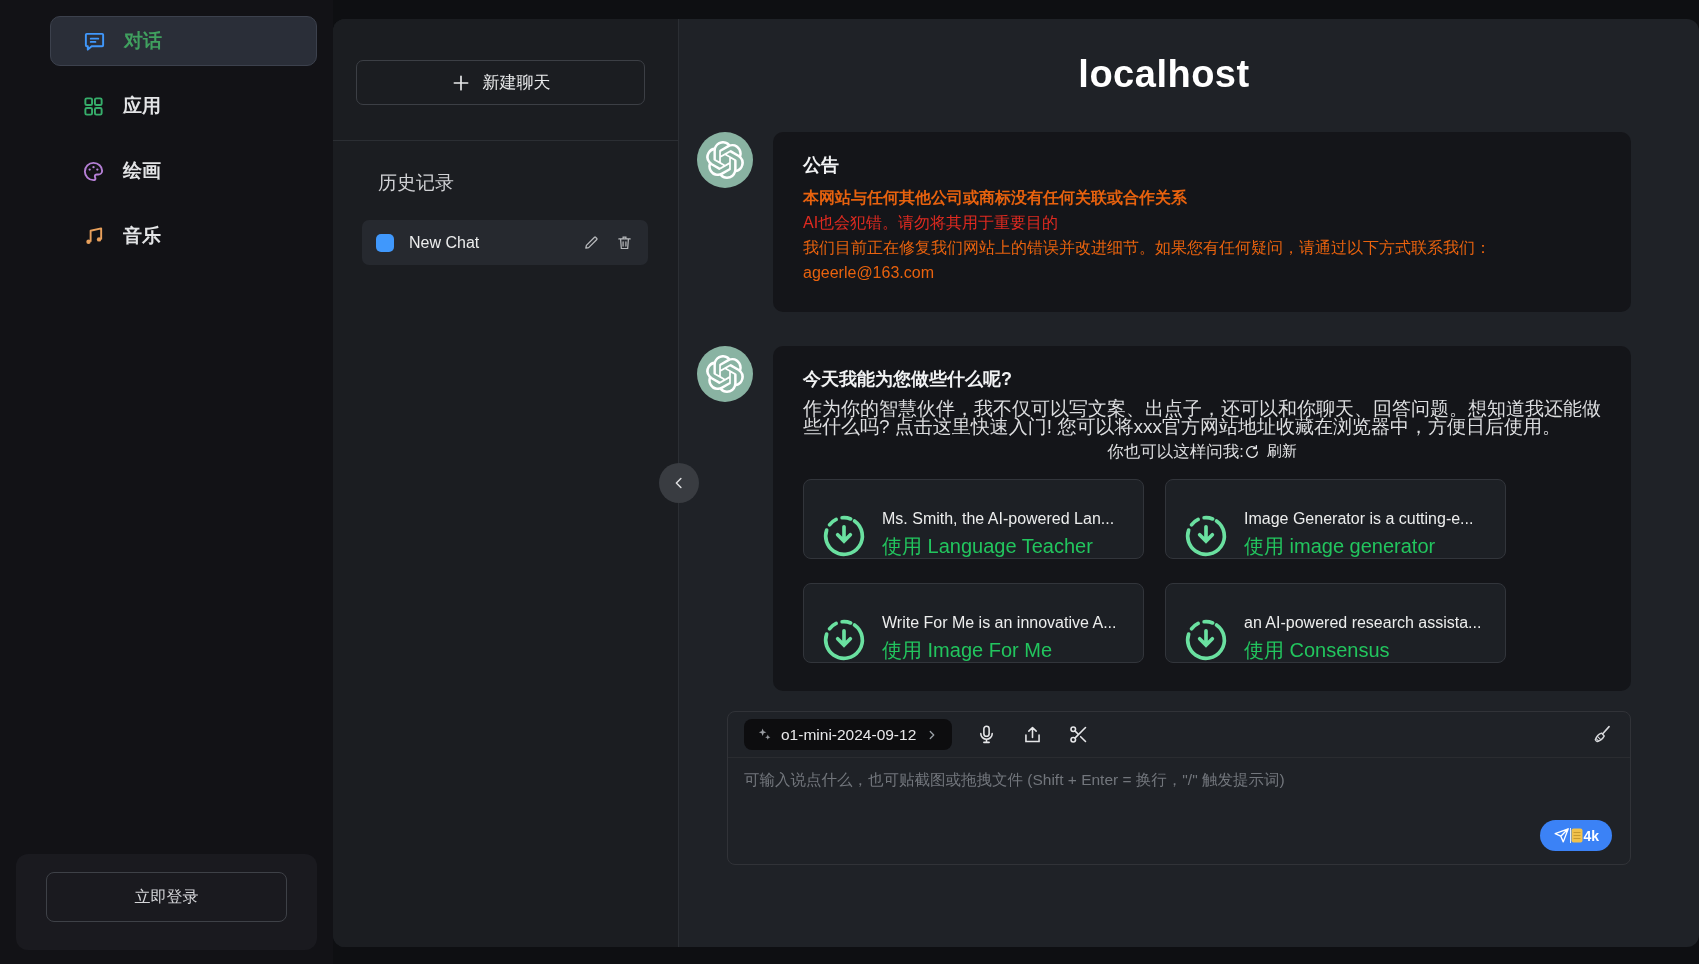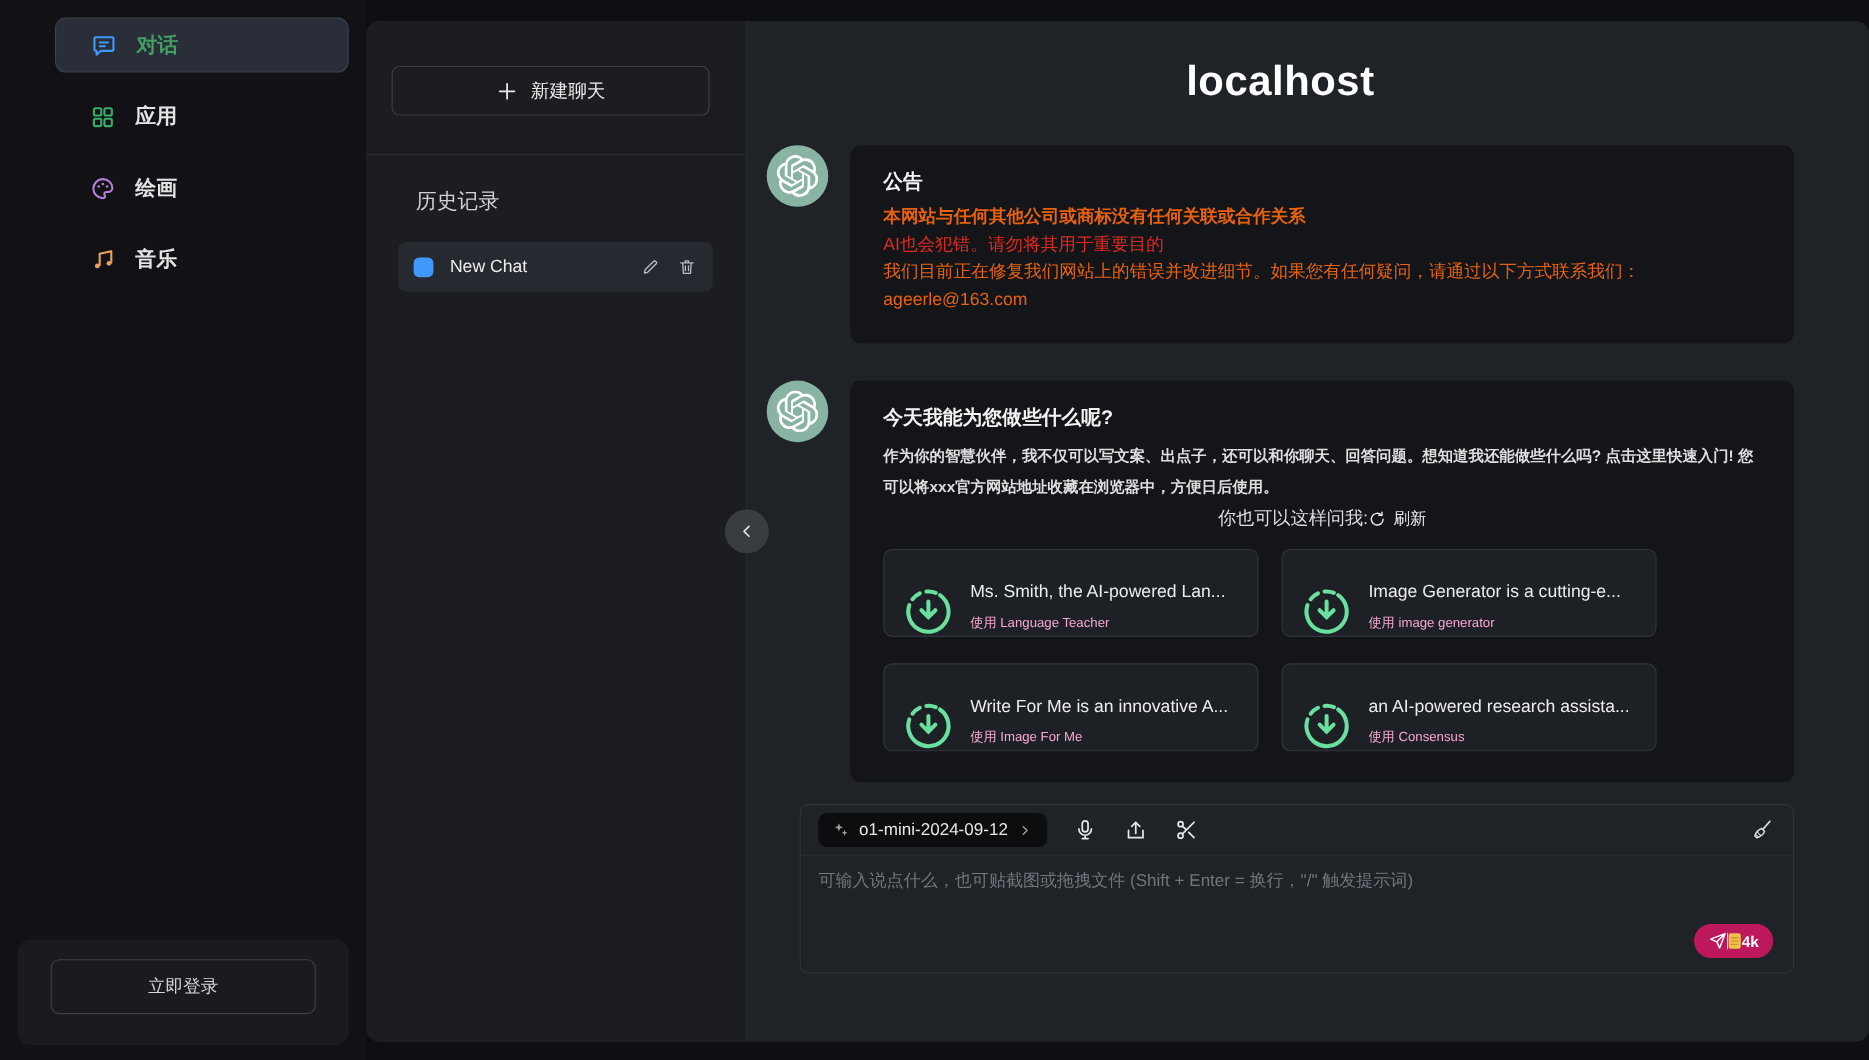--- a/index.html
+++ b/index.html
@@ -78,36 +78,36 @@
   .bubble {
     flex:1; background:#141519; border-radius:10px;
     padding:22px 30px 28px 30px; font-size:16px; line-height:23px;
   }
   .bubble .b-title { font-size:18px; font-weight:700; color:#f2f3f4; margin-bottom:9px; }
   .ann-line { margin-top:2px; }
   .ann-orange { color:#e8620e; }
   .ann-orange-bold { color:#e8620e; font-weight:700; }
   .ann-red { color:#e02a20; }
 
-  .welcome-body { color:#dddee0; font-size:14px; line-height:28px; max-width:1000px;font-weight:bold; }
+  .welcome-body { color:#dddee0; font-size:19px; line-height:18px; max-width:1000px; }
   .hint-row { display:flex; align-items:center; justify-content:center; margin-top:4px; }
   .hint-text { color:#dddee0; font-size:16.5px; }
   .refresh-btn {
     display:flex; align-items:center; gap:7px; background:none; border:none;
     color:#e8e9eb; font-size:15px; cursor:pointer; font-family:inherit;
   }
   .cards { display:grid; grid-template-columns:341px 341px; column-gap:21px; row-gap:24px; margin-top:16px; }
   .card {
     height:80px; background:#1d2025; border:1px solid #32353b; border-radius:8px;
     display:flex; align-items:flex-end; gap:16px; padding:0 18px; cursor:pointer;
   }
   .card .card-ic { flex:none; width:44px; height:44px; }
   .card .card-txt { min-width:0; }
   .card .card-title { font-size:16px; color:#eceded; white-space:nowrap; overflow:hidden; }
-  .card .card-sub { font-size:12px; color:#f9a8d4; margin-top:5px; white-space:nowrap; overflow:hidden; }
+  .card .card-sub { font-size:20px; color:#22c55e; margin-top:5px; white-space:nowrap; overflow:hidden; }
 
   
   .composer {
     margin:20px 0 0 30px; width:904px; height:154px; position:relative;
     border:1px solid #313338; border-radius:8px;
   }
   .composer-toolbar {
     height:46px; display:flex; align-items:center; padding:0 16px; gap:24px;
     border-bottom:1px solid #2a2c30;
   }
@@ -119,21 +119,21 @@
   .tool-ic { width:22px; height:22px; background:none; border:none; color:#e6e7e9; cursor:pointer; padding:0; display:flex; align-items:center; }
   .toolbar-spacer { flex:1; }
   .composer-input-wrap { padding:12px 16px 0 16px; }
   .composer-input {
     width:100%; height:60px; background:transparent; border:none; outline:none; resize:none;
     color:#dddee0; font-size:15.5px; font-family:inherit;
   }
   .composer-input::placeholder { color:#72767c; }
   .send-pill {
     position:absolute; right:18px; bottom:13px; height:31px;
-    background:#be185d; border:none; border-radius:16px;
+    background:#3b82f6; border:none; border-radius:16px;
     display:flex; align-items:center; gap:0; padding:0 13px; cursor:pointer;
   }
   .send-sep { width:1px; height:15px; background:rgba(255,255,255,0.85); }
   .send-count { color:#fff; font-size:14px; font-weight:700; font-family:inherit; }
 </style>
 </head>
 <body>
 
 <div class="app">
 

